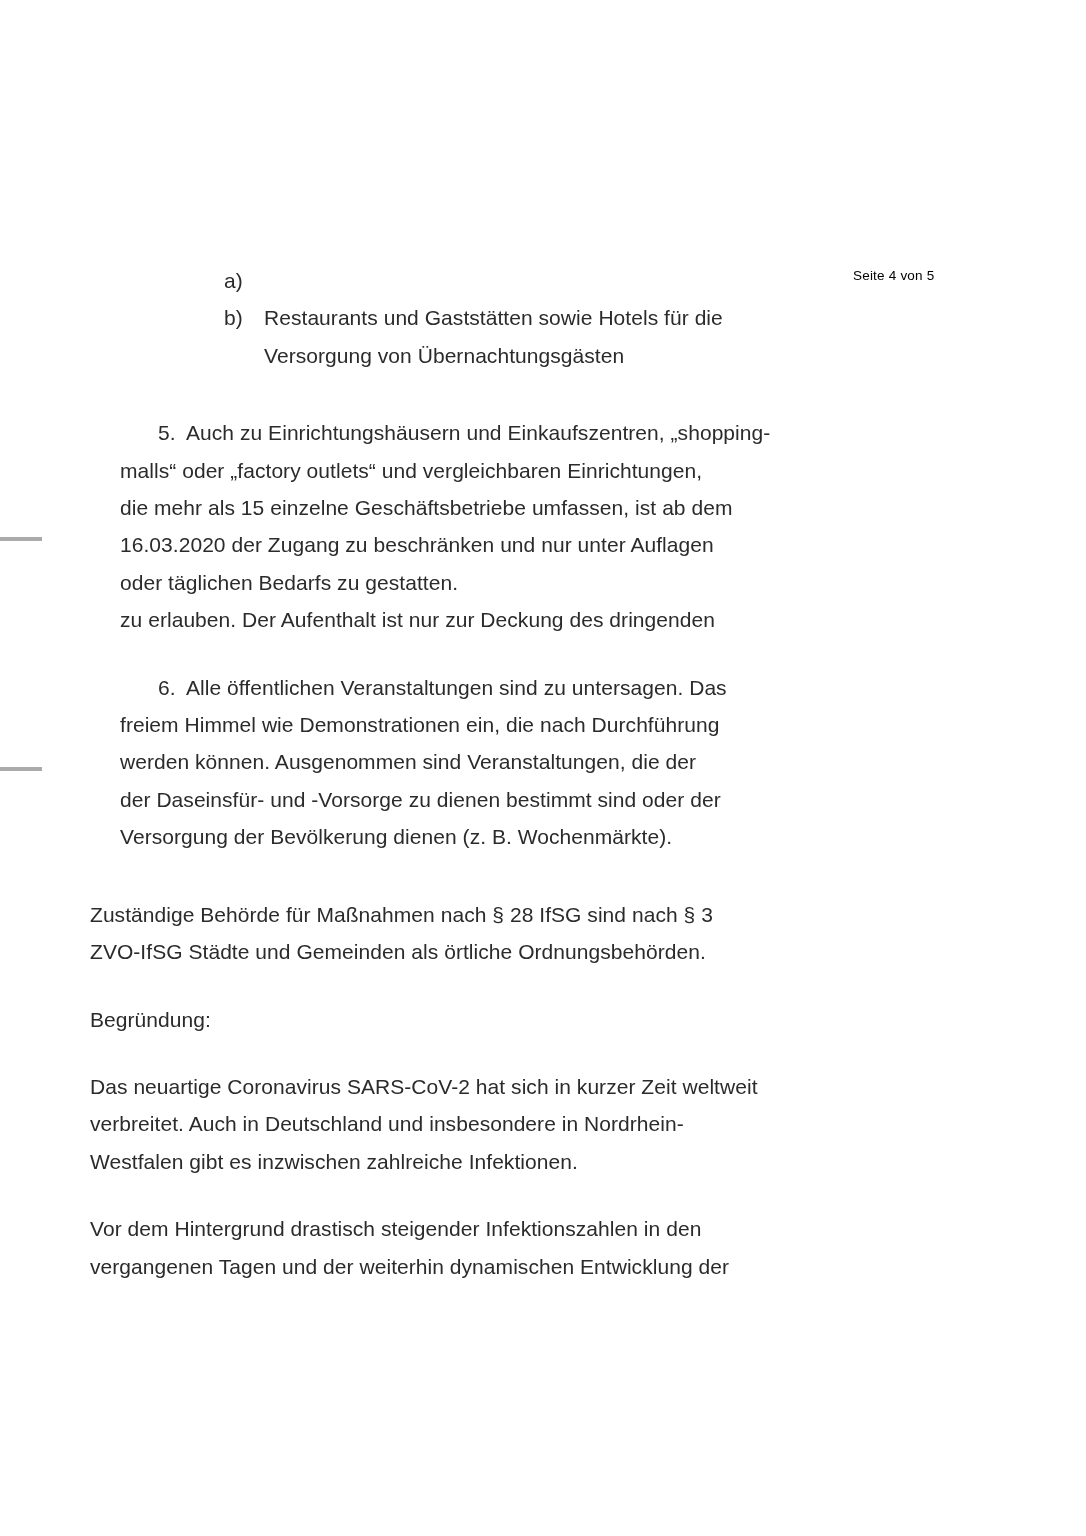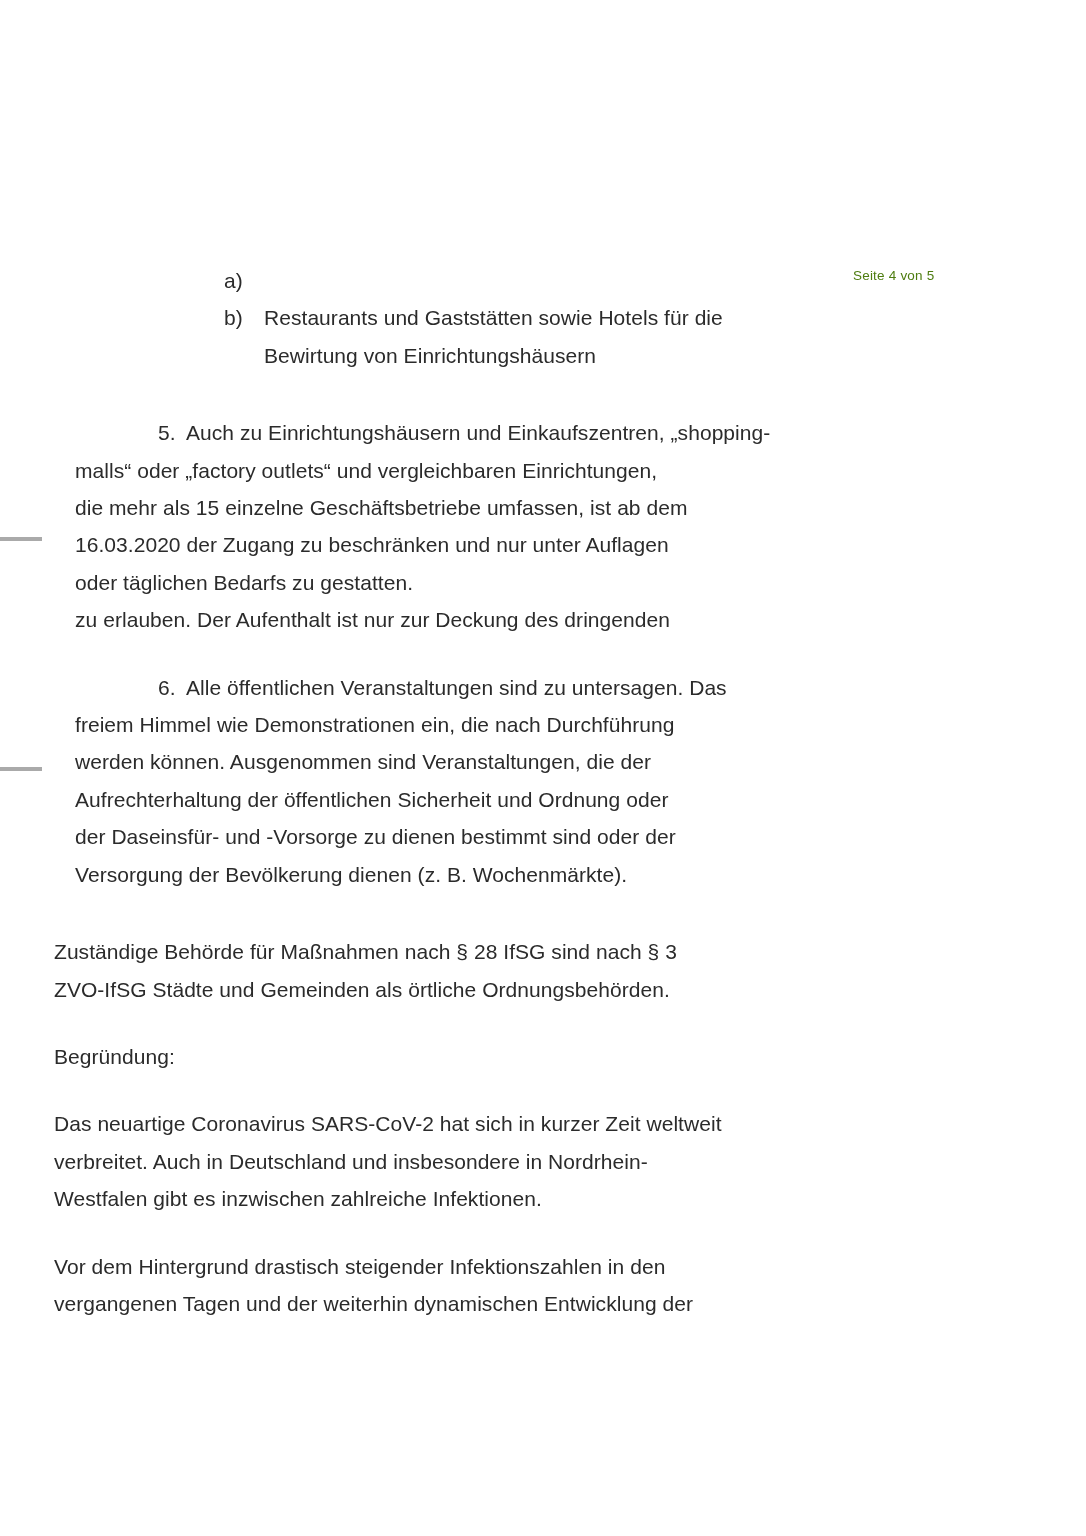--- a/index.html
+++ b/index.html
@@ -33,21 +33,21 @@
   .scan-mark.m1 { top: 537px; }
   .scan-mark.m2 { top: 767px; }
 
   
   .page-number {
     position: absolute;
     top: 268px;
     left: 853px;
     font-size: 13.5px;
     line-height: 1.2;
-    color: #4d7c0f;
+    color: #000000;
     letter-spacing: 0.2px;
     white-space: nowrap;
   }
 
   
   .content {
     position: absolute;
     top: 262px;
     left: 0;
     width: 1086px;
@@ -55,23 +55,23 @@
 
   .line {
     font-size: 21px;
     line-height: 37.4px;
     color: #2b2b2b;
     white-space: pre;
     letter-spacing: 0.05px;
   }
 
   
-  .lvl-body   { padding-left: 54px; }   
+  .lvl-body   { padding-left: 90px; }   
   .lvl-num    { padding-left: 158px; }   
-  .lvl-numtxt { padding-left: 75px; }   
+  .lvl-numtxt { padding-left: 120px; }   
   .lvl-alpha  { padding-left: 224px; }   
   .lvl-alphatxt { padding-left: 264px; } 
 
   
   .marker-row {
     display: flex;
     align-items: baseline;
   }
   .marker {
     flex: 0 0 auto;
@@ -100,21 +100,21 @@
     <div>
 
       <div class="line lvl-alpha marker-row">
         <span class="marker marker-alph">a)</span>
       </div>
 
       <div class="line lvl-alpha marker-row">
         <span class="marker marker-alph">b)</span>
         <span class="marker-text">Restaurants und Gaststätten sowie Hotels für die</span>
       </div>
-      <div class="line lvl-alphatxt">Bewirtung von Einrichtungshäusern</div>
+      <div class="line lvl-alphatxt">Versorgung von Übernachtungsgästen</div>
     </div>
 
     <div class="gap-lg"></div>
 
     <div>
       <div class="line lvl-num marker-row">
         <span class="marker marker-num">5.</span>
         <span class="marker-text">Auch zu Einrichtungshäusern und Einkaufszentren, „shopping-</span>
       </div>
       <div class="line lvl-numtxt">malls“ oder „factory outlets“ und vergleichbaren Einrichtungen,</div>
@@ -126,21 +126,20 @@
 
     <div class="gap-md"></div>
 
     <div>
       <div class="line lvl-num marker-row">
         <span class="marker marker-num">6.</span>
         <span class="marker-text">Alle öffentlichen Veranstaltungen sind zu untersagen. Das</span>
       </div>
       <div class="line lvl-numtxt">freiem Himmel wie Demonstrationen ein, die nach Durchführung</div>
       <div class="line lvl-numtxt">werden können. Ausgenommen sind Veranstaltungen, die der</div>
-      <div class="line lvl-numtxt">Aufrechterhaltung der öffentlichen Sicherheit und Ordnung oder</div>
       <div class="line lvl-numtxt">der Daseinsfür- und -Vorsorge zu dienen bestimmt sind oder der</div>
       <div class="line lvl-numtxt">Versorgung der Bevölkerung dienen (z. B. Wochenmärkte).</div>
     </div>
 
     <div class="gap-lg"></div>
 
     <div>
       <div class="line lvl-body">Zuständige Behörde für Maßnahmen nach § 28 IfSG sind nach § 3</div>
       <div class="line lvl-body">ZVO-IfSG Städte und Gemeinden als örtliche Ordnungsbehörden.</div>
     </div>

